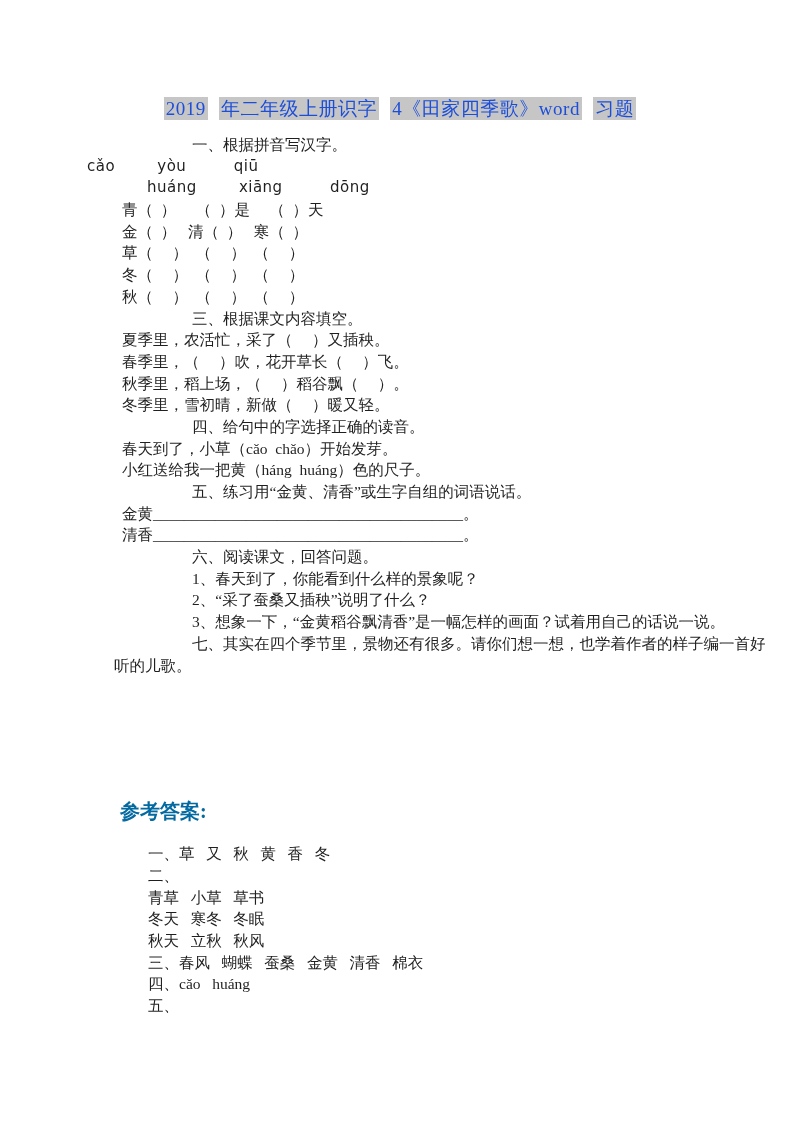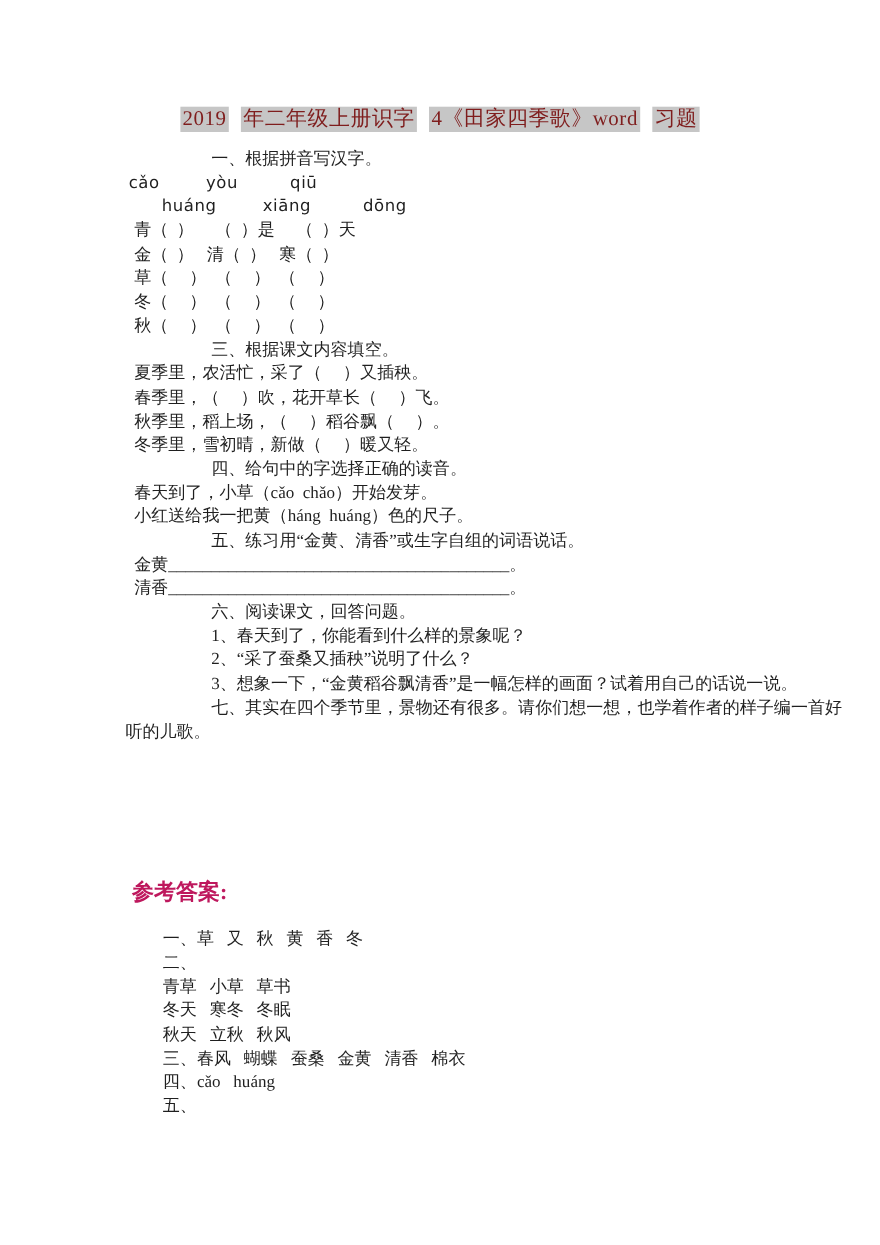--- a/index.html
+++ b/index.html
@@ -42,35 +42,35 @@
   .section      { padding-left: 148px; margin-left: 44px; }
   .content      { padding-left: 122px; }
   .continuation { padding-left: 114px;  }
   .answer       { padding-left: 148px; }
   .pinyin, .pinyin-wide {
     font-family: "DejaVu Sans", sans-serif;
     font-size: 15px;
     letter-spacing: 0.5px;
   }
   .pinyin      { padding-left: 147px; }
-  .pinyin-wide { padding-left: 117px; }
+  .pinyin-wide { padding-left: 87px; }
   .answers-heading {
     margin: 123px 0 20px 120px;
     font-size: 20px;
     line-height: 24px;
     font-weight: bold;
-    color: #be185d;
+    color: #0369a1;
   }
 </style>
 </head>
 <body>
 
 <div class="page">
 
-  <div class="title" style="color: #7f1d1d;">
+  <div class="title" style="color: #1d4ed8;">
     <span class="hl" style="background-color: rgb(198, 198, 198);">2019</span>
     <span class="hl" style="background-color: rgb(198, 198, 198);">年二年级上册识字</span>
     <span class="hl" style="background-color: rgb(198, 198, 198);">4《田家四季歌》word</span>
     <span class="hl" style="background-color: rgb(198, 198, 198);">习题</span>
   </div>
 
   <div class="exercises">
 
   <div class="line section">一、根据拼音写汉字。</div>
       <div class="line pinyin-wide">cǎo        yòu         qiū</div>

